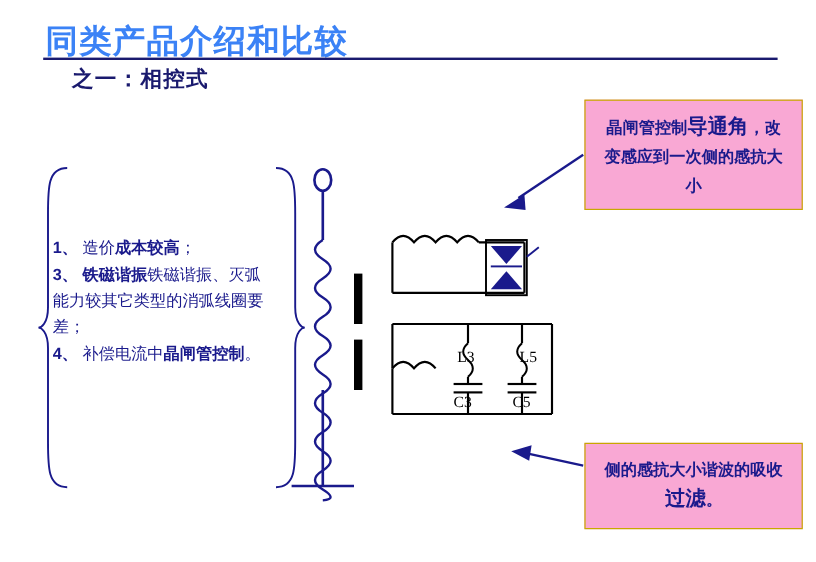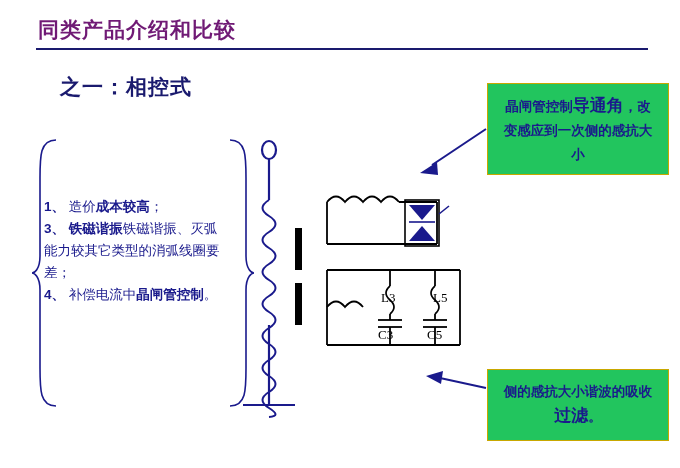--- a/index.html
+++ b/index.html
@@ -18,31 +18,31 @@
     position: absolute;
     left: 0; top: 0;
     width: 680px;
     height: 468px;
   }
   
   .title-line1 {
     position: absolute;
     left: 38px;
     top: 16px;
-    font-size: 21px;
-    font-weight: bold;
-    color: #701a75;
+    font-size: 27px;
+    font-weight: bold;
+    color: #3b82f6;
     letter-spacing: 1px;
     white-space: nowrap;
   }
   .title-line2 {
     position: absolute;
     left: 60px;
-    top: 73px;
-    font-size: 21px;
+    top: 54px;
+    font-size: 18px;
     font-weight: bold;
     color: #1a1a6e;
     letter-spacing: 1px;
     white-space: nowrap;
   }
   .title-rule {
     position: absolute;
     left: 36px;
     top: 48px;
     width: 612px;
@@ -73,21 +73,21 @@
     line-height: 22px;
     color: #1a1a8c;
     font-weight: bold;
   }
   .left-text .num { font-weight: bold; }
   .left-text .reg { font-weight: normal; margin-top: 15px; }
   
   .callout {
     position: absolute;
     border: 1.5px solid #c8a800;
-    background: #22c55e;
+    background: #f9a8d4;
     box-sizing: border-box;
     color: #1a1a8c;
     font-size: 13.5px;
     line-height: 24px;
     font-weight: bold;
     padding: 10px 12px;
     text-align: center;
   }
   .callout .big {
     font-size: 17px;

